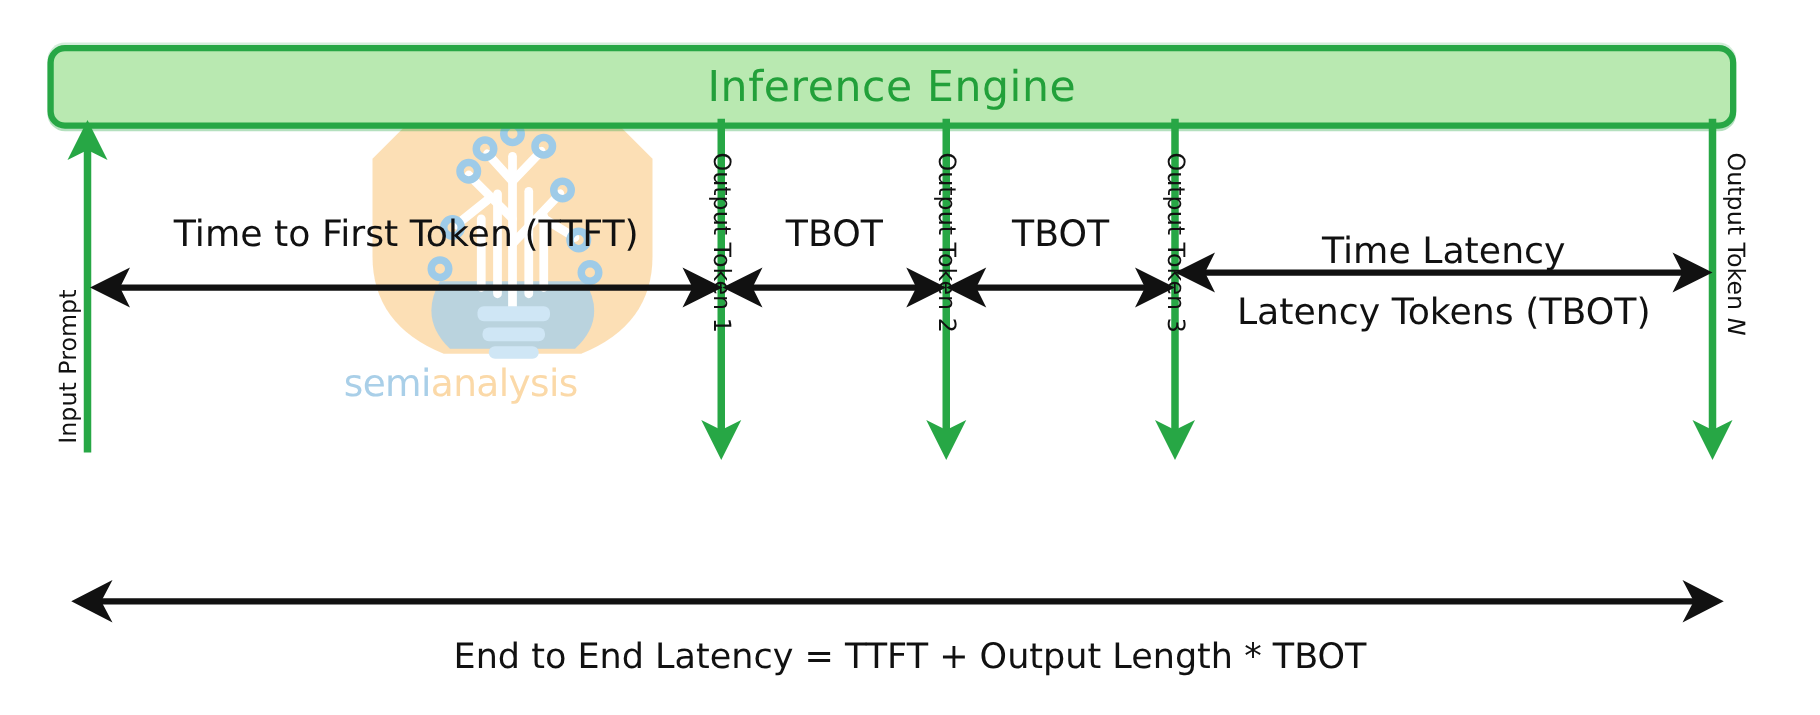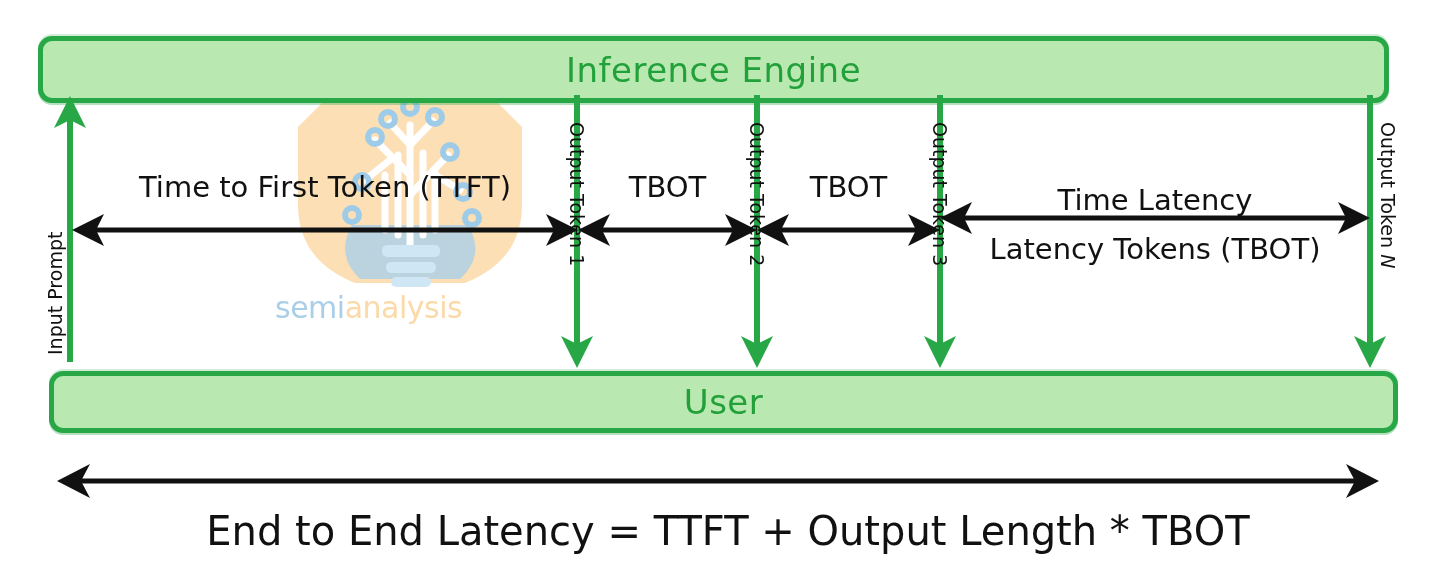--- a/index.html
+++ b/index.html
@@ -44,21 +44,21 @@
   .vlabel .ital{font-style:italic;}
 
   
   .hlabel{position:absolute;color:#111;white-space:nowrap;
           font-family:"DejaVu Sans","Liberation Sans",sans-serif;
           text-align:center;}
   #lbl-ttft{left:72px;top:170px;width:506px;font-size:29px;}
   #lbl-tbot1{left:578px;top:170px;width:179px;font-size:29px;}
   #lbl-tbot2{left:757px;top:170px;width:183px;font-size:29px;}
   #lbl-tbotlong{left:940px;top:176px;width:430px;font-size:29px;line-height:49px;}
-  #caption{left:0px;top:508px;width:1456px;font-size:40px;}
+  #caption{left:0px;top:508px;width:1456px;font-size:28px;}
 </style>
 </head>
 <body>
 
 <div id="stage">
 
   <svg class="wm" id="wm-logo" viewBox="0 0 240 250">
     <path d="M70 10 L170 10 L232 72 L232 150 Q232 205 175 228 L65 228 Q8 205 8 150 L8 72 Z" fill="#fbd9a8" opacity="0.85"></path>
     <path d="M62 170 Q45 200 70 224 L170 224 Q196 200 178 170 Z" fill="#a9cfe8" opacity="0.8"></path>
     <g stroke="#ffffff" stroke-width="7" fill="none" stroke-linecap="round">
@@ -90,23 +90,20 @@
       <rect x="96" y="207" width="50" height="11" rx="5"></rect>
       <rect x="101" y="222" width="40" height="10" rx="5"></rect>
     </g>
   </svg>
   <div class="wm" id="wm-word">
     <span class="semi">semi</span><span class="analysis">analysis</span>
   </div>
 
   <div class="gbox" id="engine-box">
     <span class="gbox-label">Inference Engine</span>
-  </div>
-  <div class="gbox" id="user-box">
-    <span class="gbox-label">User</span>
   </div>
 
   <div class="vline" style="left:67px;top:112px;height:250px;"></div>
   <div class="vline" style="left:574px;top:95px;height:250px;"></div>
   <div class="vline" style="left:754px;top:95px;height:250px;"></div>
   <div class="vline" style="left:937px;top:95px;height:250px;"></div>
   <div class="vline" style="left:1367px;top:95px;height:250px;"></div>
 
   <svg id="overlay">
 

